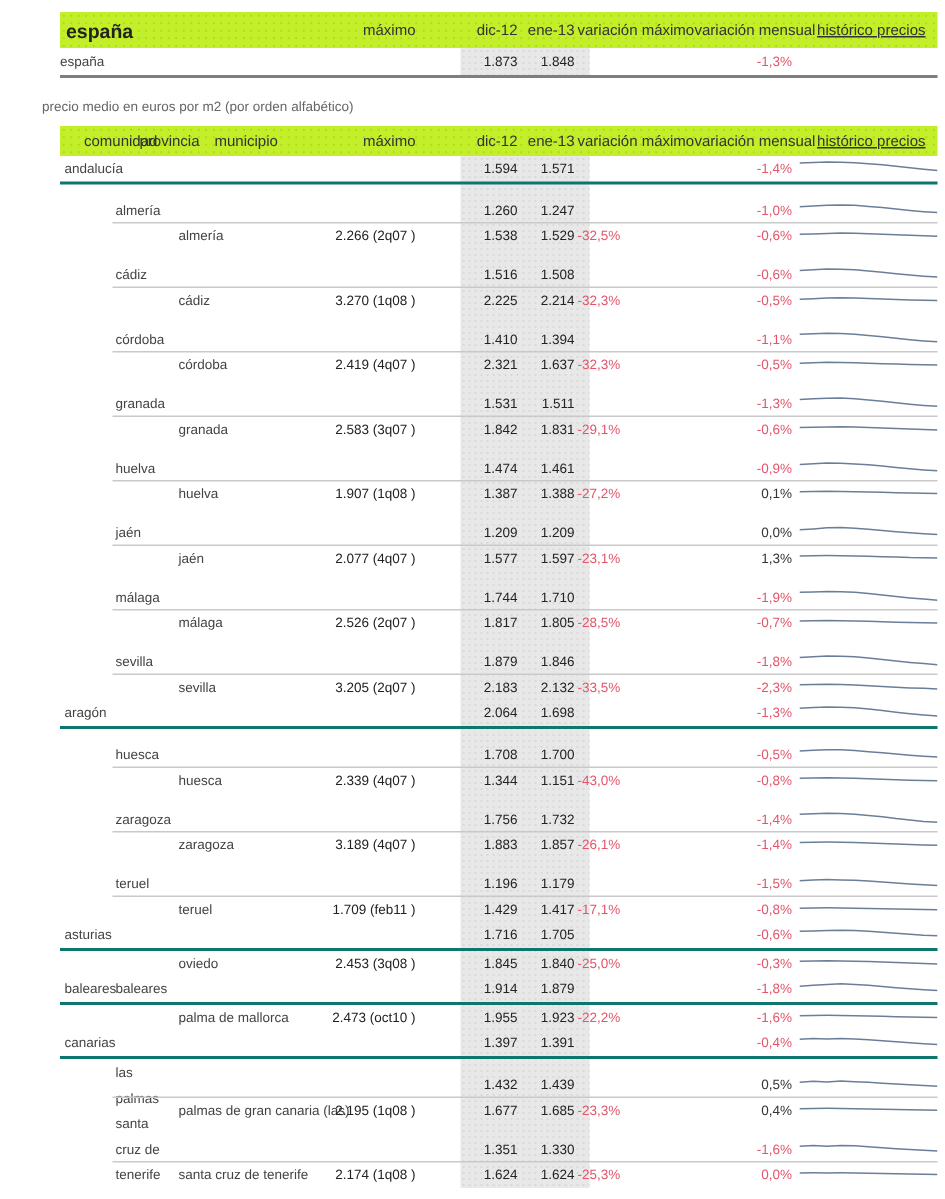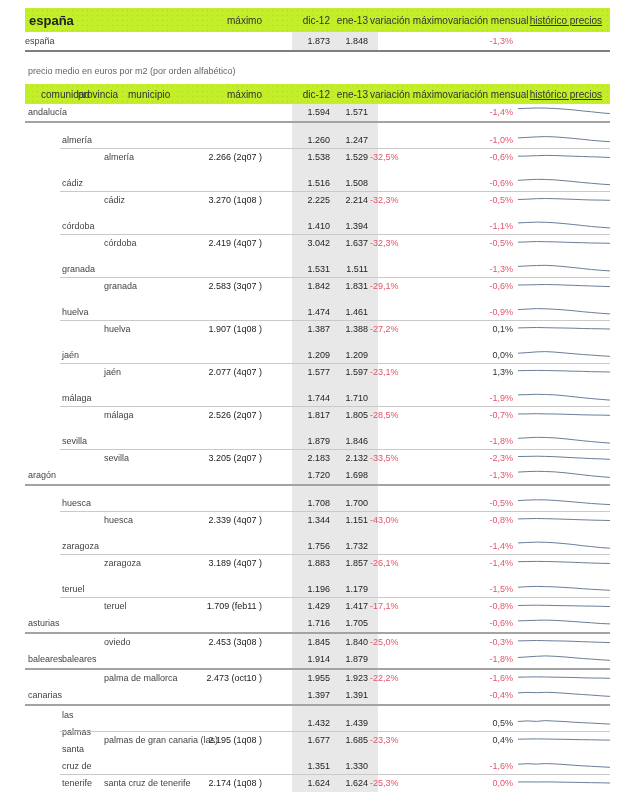--- a/index.html
+++ b/index.html
@@ -1,18 +1,18 @@
 <!DOCTYPE html>
 <html><head>
 <meta charset="utf-8">
 <style>
   html,body{margin:0;padding:0;background:#ffffff;}
   body{width:630px;font-family:"Liberation Sans","DejaVu Sans",sans-serif;color:#333;}
   .page{width:630px;min-height:799px;box-sizing:border-box;padding-top:8px;}
-  .tbl{width:585px;margin-left:25px;position:relative;}
+  .tbl{width:585px;margin-left:40px;position:relative;}
   
   .green{background-color:#c2ee2a;
          background-image:radial-gradient(#aeda15 14%, rgba(0,0,0,0) 15%);
          background-size:5px 5px;
          display:flex;align-items:center;}
   .hdr1{height:24px;}
   .hdr2{height:20px;margin-top:2px;}
   .hcell{font-size:10px;color:#333;box-sizing:border-box;white-space:nowrap;}
   .title{font-size:13px;font-weight:bold;color:#222;padding-left:4px;}
   
@@ -32,21 +32,21 @@
   .h-title{width:163px;}
   .h-hist{text-align:right;padding-right:8px;}
   .cell{font-size:9px;box-sizing:border-box;}
   .row{display:flex;align-items:center;height:17px;position:relative;z-index:1;}
   .row .cell{line-height:17px;}
   .lbl{color:#444;}
   .val{color:#222;}
   .neg{color:#e2556a;}
   .pos{color:#333;}
   .espana-row{border-bottom:2px solid #7e7e7e;height:18px;}
-  .lvl-comunidad{border-bottom:2px solid #a3a3a3;}
+  .lvl-comunidad{border-bottom:2px solid #0f766e;}
   .lvl-provincia::after{content:"";position:absolute;left:35px;right:0;bottom:0;height:1px;background:#c9c9c9;}
   .gap{margin-top:9px;}
   .tbody{position:relative;}
   .band{position:absolute;left:267px;width:86px;top:0;bottom:0;z-index:0;
         background-color:#e8e8e8;
         background-image:radial-gradient(#d9d9d9 18%, rgba(0,0,0,0) 19%);
         background-size:4px 4px;pointer-events:none;}
   .band1{position:absolute;left:267px;width:86px;top:24px;height:20px;z-index:0;
         background-color:#e8e8e8;
         background-image:radial-gradient(#d9d9d9 18%, rgba(0,0,0,0) 19%);
@@ -185,21 +185,21 @@
             <svg width="92" height="14" class="spark-svg">
               <polyline points="0.0,2.9 9.2,2.5 18.4,2.1 27.6,2.3 36.8,2.8 46.0,3.6 55.2,4.5 64.4,5.5 73.6,6.5 82.8,7.3 92.0,7.9" fill="none" stroke="#6b7e99" stroke-width="1"></polyline>
             </svg>
           </div>
         </div>
         <div class="row lvl-municipio">
           <div class="cell c-com lbl"></div>
           <div class="cell c-prov lbl"></div>
           <div class="cell c-mun lbl">córdoba</div>
           <div class="cell c-max val">2.419 (4q07 )</div>
-          <div class="cell c-dic val">3.042</div>
+          <div class="cell c-dic val">2.321</div>
           <div class="cell c-ene val">1.637</div>
           <div class="cell c-vmax neg">-32,3%</div>
           <div class="cell c-vmen neg">-0,5%</div>
           <div class="cell c-spark">
             <svg width="92" height="14" class="spark-svg">
               <polyline points="0.0,5.2 9.2,4.9 18.4,4.5 27.6,4.7 36.8,4.9 46.0,5.2 55.2,5.5 64.4,5.7 73.6,6.0 82.8,6.1 92.0,6.3" fill="none" stroke="#6b7e99" stroke-width="1"></polyline>
             </svg>
           </div>
         </div>
         <div class="row lvl-provincia gap">
@@ -350,21 +350,21 @@
             <svg width="92" height="14" class="spark-svg">
               <polyline points="0.0,4.5 9.2,4.4 18.4,4.2 27.6,4.4 36.8,4.7 46.0,5.2 55.2,5.7 64.4,6.1 73.6,6.6 82.8,6.9 92.0,7.3" fill="none" stroke="#6b7e99" stroke-width="1"></polyline>
             </svg>
           </div>
         </div>
         <div class="row lvl-comunidad">
           <div class="cell c-com lbl">aragón</div>
           <div class="cell c-prov lbl"></div>
           <div class="cell c-mun lbl"></div>
           <div class="cell c-max val"></div>
-          <div class="cell c-dic val">1.720</div>
+          <div class="cell c-dic val">2.064</div>
           <div class="cell c-ene val">1.698</div>
           <div class="cell c-vmax neg"></div>
           <div class="cell c-vmen neg">-1,3%</div>
           <div class="cell c-spark">
             <svg width="92" height="14" class="spark-svg">
               <polyline points="0.0,3.1 9.2,2.6 18.4,2.3 27.6,2.5 36.8,2.9 46.0,3.7 55.2,4.7 64.4,5.8 73.6,6.8 82.8,7.7 92.0,8.4" fill="none" stroke="#6b7e99" stroke-width="1"></polyline>
             </svg>
           </div>
         </div>
         <div class="row lvl-provincia gap">

